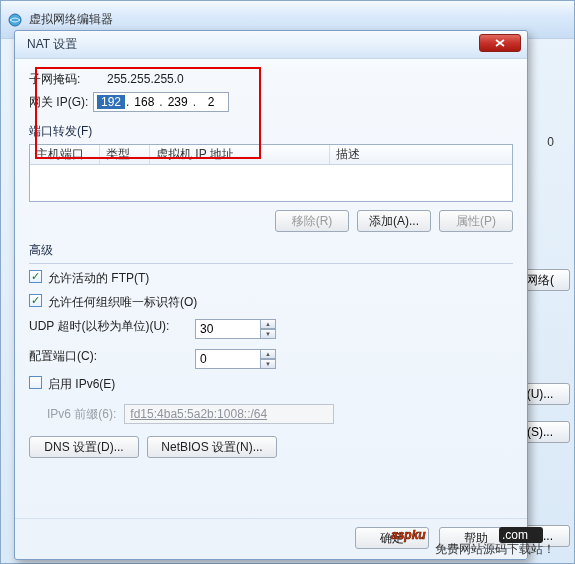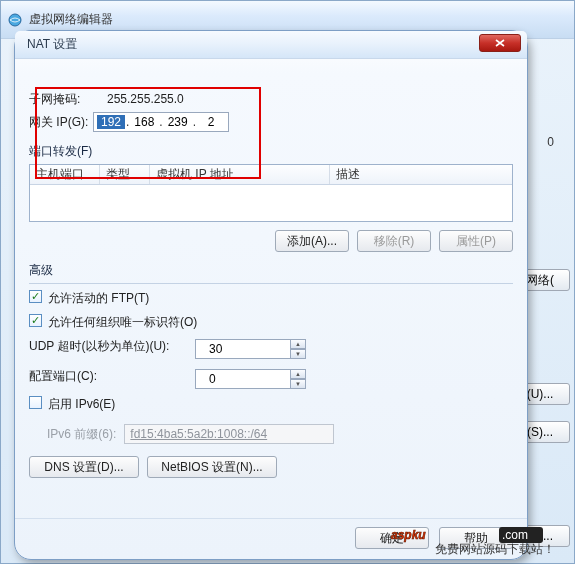--- a/index.html
+++ b/index.html
@@ -9,21 +9,21 @@
   .parent-titlebar { height: 38px; background: linear-gradient(#f3f9ff 0%, #dbeafc 40%, #c8ddf3 100%); display: flex; align-items: center; padding: 0 6px; gap: 6px; border-bottom: 1px solid #bcd0e6; }
   .parent-titlebar .icon { width: 16px; height: 16px; display: flex; align-items: center; justify-content: center; }
   .parent-titlebar .title { color: #333; }
   .parent-content { position: relative; padding: 8px; }
   
   .side-btns { position: absolute; right: 4px; top: 200px; display: flex; flex-direction: column; gap: 16px; }
   .side-btn { width: 72px; height: 22px; background: linear-gradient(#fff,#e3e9f0); border: 1px solid #a0a8b4; border-radius: 3px; display: flex; align-items: center; justify-content: center; }
   .side-text { position: absolute; right: 20px; top: 96px; color: #333; }
   .side-zero { position: absolute; right: 60px; top: 114px; color: #333; }
   
-  .dialog { position: absolute; top: 30px; left: 14px; width: 514px; height: 530px; background: linear-gradient(#fff 0%, #f5f9fe 8%, #ecf3fb 100%); border: 1px solid #7d9ec5; border-radius: 17px; box-shadow: 3px 4px 8px rgba(0,0,0,0.3); display: flex; flex-direction: column; gap: 20px; }
+  .dialog { position: absolute; top: 30px; left: 14px; width: 514px; height: 530px; background: linear-gradient(#fff 0%, #f5f9fe 8%, #ecf3fb 100%); border: 1px solid #7d9ec5; border-radius: 3px; box-shadow: 3px 4px 8px rgba(0,0,0,0.3); display: flex; flex-direction: column; }
   .dialog-titlebar { height: 28px; display: flex; align-items: center; padding: 0 6px 0 12px; background: linear-gradient(#f6faff 0%, #e9f2fc 45%, #d5e6f8 100%); border-bottom: 1px solid #c8d8eb; border-radius: 5px 5px 0 0; position: relative; }
   .dialog-titlebar .title { color: #2b3b4e; font-weight: normal; }
   .close-btn { position: absolute; right: 6px; top: 3px; width: 42px; height: 18px; background: linear-gradient(#e06860 0%, #c73028 50%, #a81810 100%); border: 1px solid #8a2018; border-radius: 3px; display: flex; align-items: center; justify-content: center; color: #fff; font-weight: bold; }
   
   .dialog-body { flex: 1; padding: 10px 14px 8px 14px; overflow: hidden; position: relative; }
   
   .red-box { position: absolute; top: 8px; left: 20px; width: 226px; height: 92px; border: 2px solid #e00000; pointer-events: none; }
   
   .info-row { display: flex; align-items: center; height: 20px; margin-bottom: 1px; }
   .info-label { width: 64px; text-align: left; color: #222; }
@@ -48,21 +48,21 @@
   .btn-row { display: flex; justify-content: flex-end; gap: 8px; margin-top: 8px; }
   .btn { min-width: 74px; height: 22px; background: linear-gradient(#fdfdfd, #e6e9ee); border: 1px solid #9faab8; border-radius: 3px; display: flex; align-items: center; justify-content: center; padding: 0 8px; color: #222; }
   .btn.disabled { color: #9a9a9a; }
   
   .adv-row { display: flex; height: 22px; gap: 6px; margin-top: 2px; }
   .chk { width: 13px; height: 13px; border: 1px solid #5a8ec2; background: linear-gradient(#fff,#e8f2ff); display: flex; align-items: center; justify-content: center; }
   .chk.checked::after { content: "✓"; color: #1a7a1a; font-size: 11px; line-height: 1; }
   
   .inline-label { color: #222; }
   .spinner-wrap { display: inline-flex; align-items: center; }
-  .spinner { width: 96px; height: 20px; border: 1px solid #99a8bd; background: #fff; padding: 0 13px; }
+  .spinner { width: 66px; height: 20px; border: 1px solid #99a8bd; background: #fff; padding: 0 4px; }
   .spin-btns { display: flex; flex-direction: column; margin-left: -1px; }
   .spin-btn { width: 16px; height: 10px; background: linear-gradient(#fafcff,#dbe4f0); border: 1px solid #99a8bd; display: flex; align-items: center; justify-content: center; font-size: 6px; color: #555; }
   
   .prefix-row { display: flex; align-items: center; gap: 8px; margin-top: 6px; margin-left: 18px; }
   .prefix-label { color: #9aa0a8; }
   .prefix-input { width: 210px; height: 20px; border: 1px solid #bfc6d0; background: #f5f6f8; color: #8f949c; padding: 0 5px; text-decoration: underline; }
   
   .bottom-btns { display: flex; justify-content: flex-end; gap: 10px; padding: 8px 14px 10px; border-top: 1px solid #d3dfee; }
   
   .watermark { position: absolute; right: 6px; bottom: 6px; pointer-events: none; }
@@ -141,22 +141,22 @@
       <div class="port-table">
         <div class="port-header">
           <div class="ph-cell" style="width:70px">主机端口</div>
           <div class="ph-cell" style="width:50px">类型</div>
           <div class="ph-cell" style="width:180px">虚拟机 IP 地址</div>
           <div class="ph-cell" style="flex:1;border-right:none">描述</div>
         </div>
         <div class="port-body"></div>
       </div>
       <div class="btn-row">
+        <div class="btn disabled">移除(R)</div>
         <div class="btn">添加(A)...</div>
-        <div class="btn disabled">移除(R)</div>
         <div class="btn disabled">属性(P)</div>
       </div>
     </div>
 
     <div class="group">
       <div class="group-title">高级</div>
       <div class="hr-line"></div>
 
       <div class="adv-row">
         <div class="chk checked"></div>

